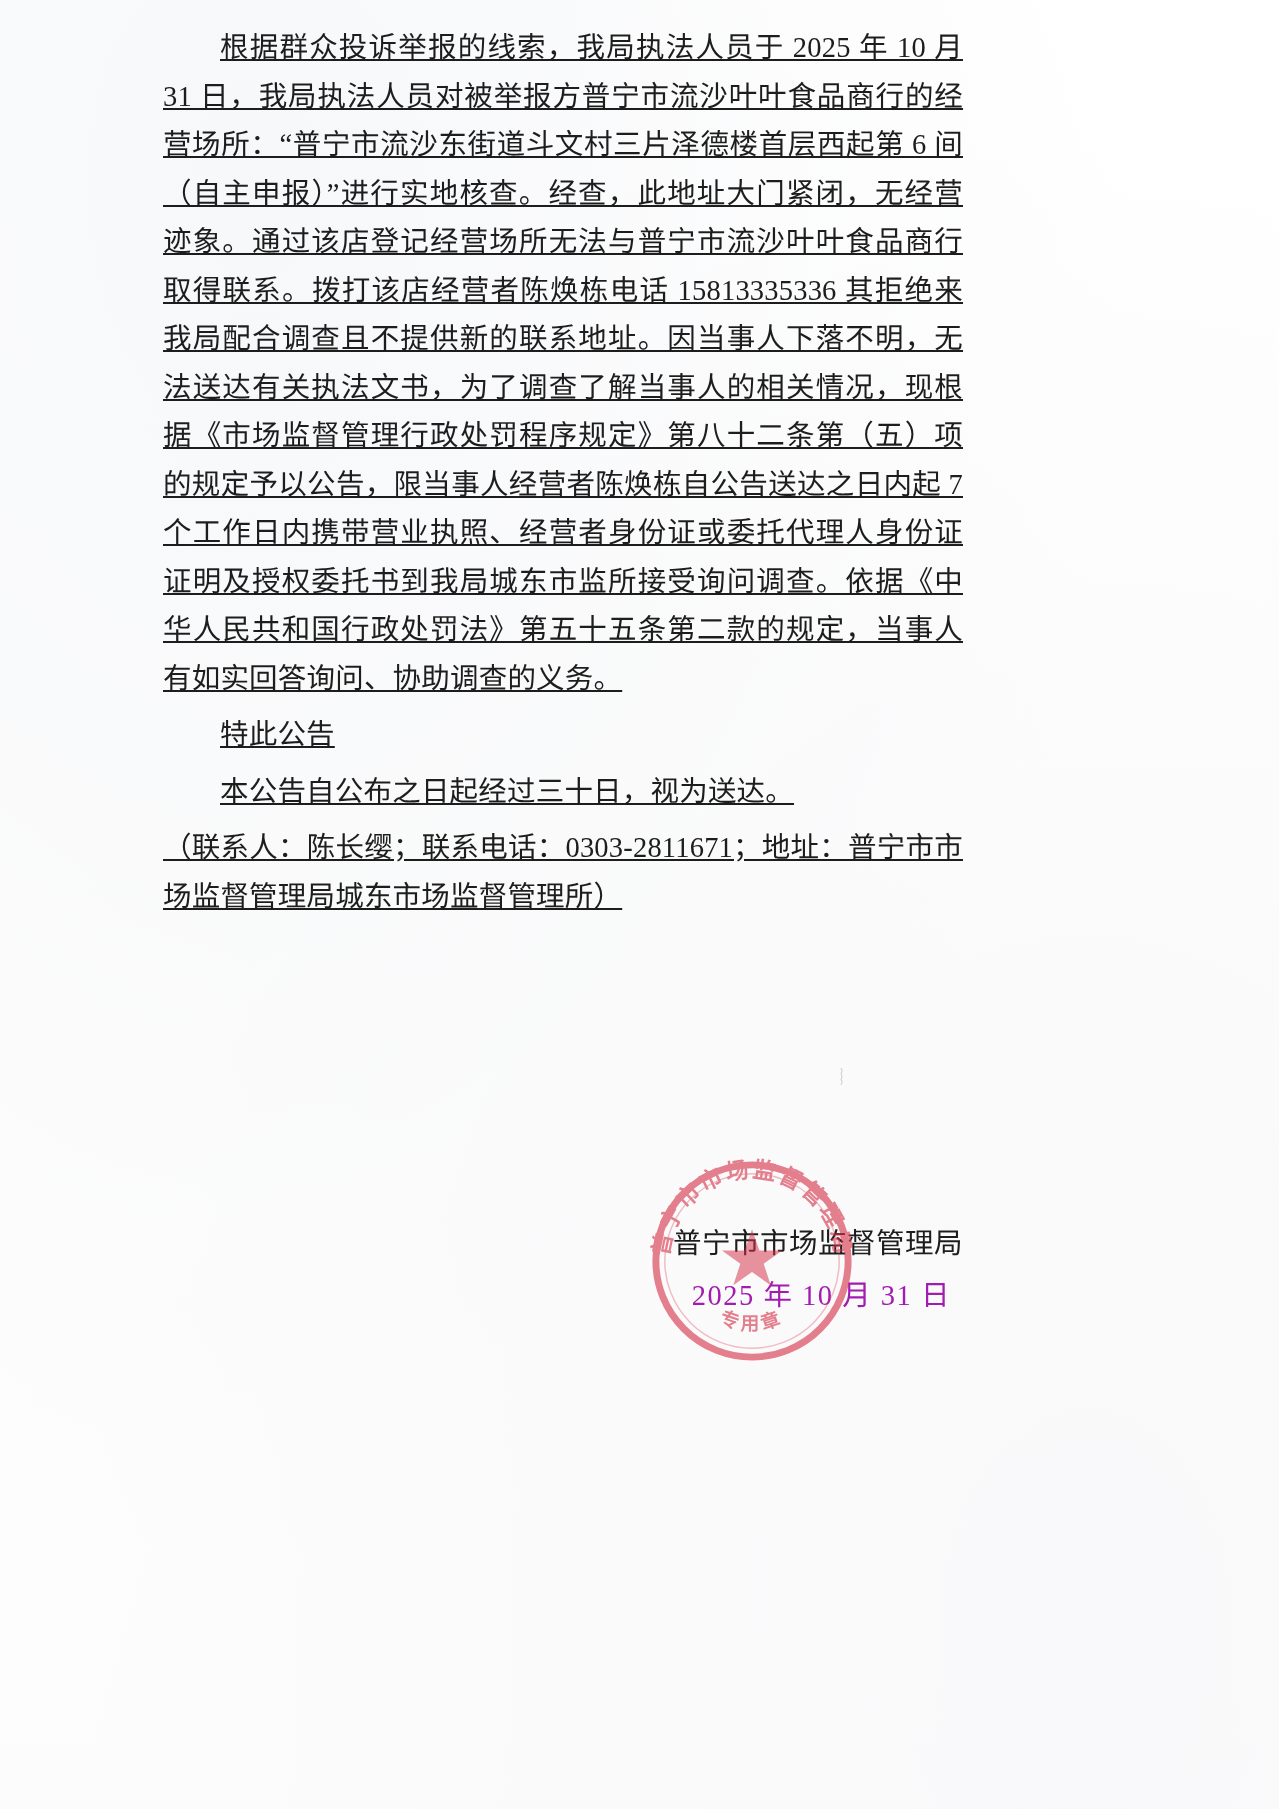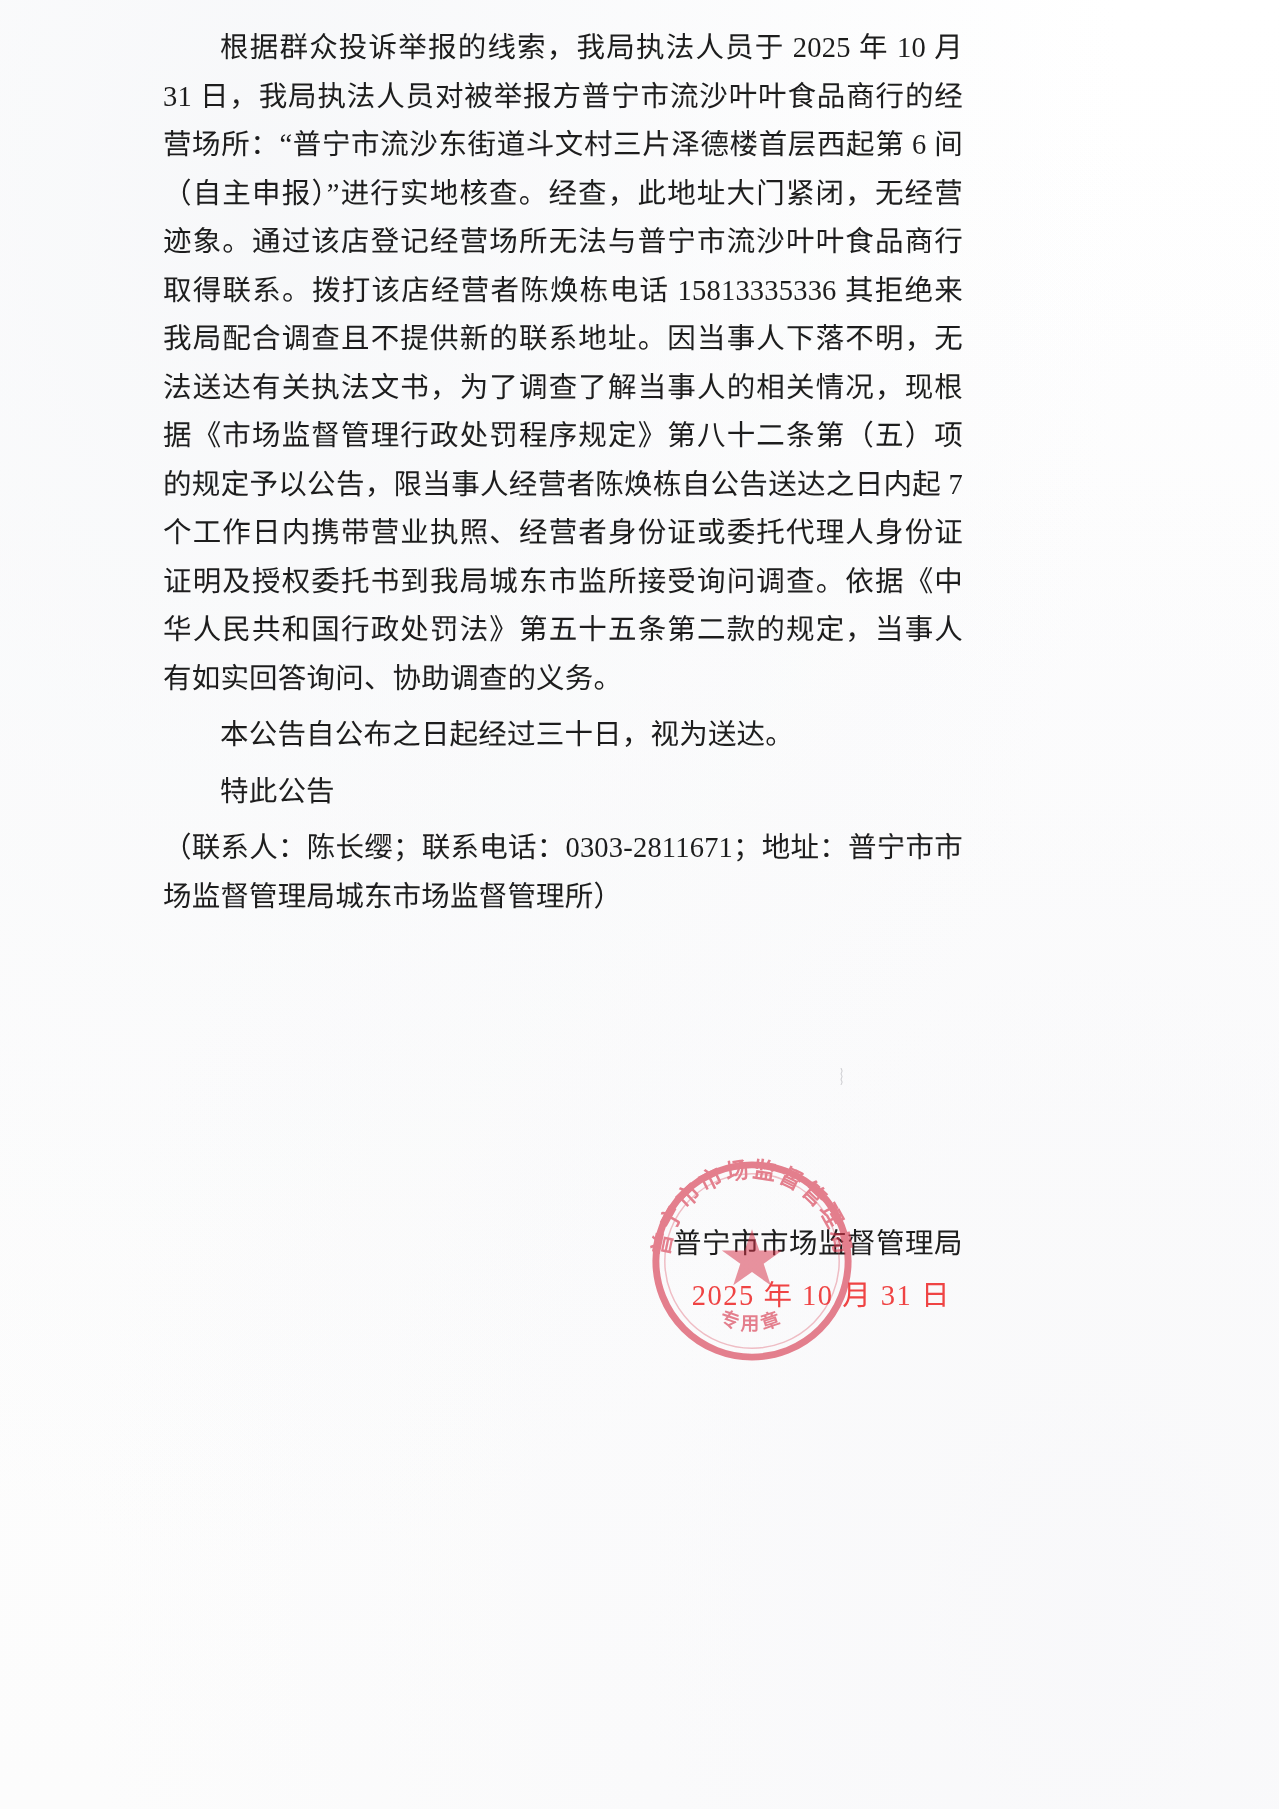--- a/index.html
+++ b/index.html
@@ -50,20 +50,21 @@
     margin-top: 24px;
   }
   .para {
     font-size: 28.5px;
     line-height: 48.5px;
     text-align: justify;
     text-justify: inter-ideograph;
     margin: 0;
     color: #1d1d1d;
     letter-spacing: 0.2px;
+    text-decoration: underline;
   }
   .para.indent {
     text-indent: 2em;
   }
   .para + .para {
     margin-top: 0px;
   }
   .para.spaced {
     margin-top: 8px;
   }
@@ -77,21 +78,21 @@
   }
   .sign-line {
     font-size: 28.5px;
     line-height: 52px;
     color: #1d1d1d;
     letter-spacing: 0.5px;
   }
   .sign-date {
     font-size: 28.5px;
     line-height: 52px;
-    color: #ef4444;
+    color: #a21caf;
     letter-spacing: 1.5px;
     padding-right: 12px;
   }
   
   .seal {
     position: absolute;
     left: 643px;
     top: 1152px;
     width: 218px;
     height: 218px;
@@ -115,22 +116,22 @@
 <body>
 
 <div class="page">
   <div class="paper-texture"></div>
 
   <h1 class="doc-title">关于限期接受询问调查的公告</h1>
 
   <div class="content">
     <div class="body-block">
       <p class="para indent">根据群众投诉举报的线索，我局执法人员于 2025 年 10 月 31 日，我局执法人员对被举报方普宁市流沙叶叶食品商行的经营场所：“普宁市流沙东街道斗文村三片泽德楼首层西起第 6 间（自主申报）”进行实地核查。经查，此地址大门紧闭，无经营迹象。通过该店登记经营场所无法与普宁市流沙叶叶食品商行取得联系。拨打该店经营者陈焕栋电话 15813335336 其拒绝来我局配合调查且不提供新的联系地址。因当事人下落不明，无法送达有关执法文书，为了调查了解当事人的相关情况，现根据《市场监督管理行政处罚程序规定》第八十二条第（五）项的规定予以公告，限当事人经营者陈焕栋自公告送达之日内起 7 个工作日内携带营业执照、经营者身份证或委托代理人身份证证明及授权委托书到我局城东市监所接受询问调查。依据《中华人民共和国行政处罚法》第五十五条第二款的规定，当事人有如实回答询问、协助调查的义务。</p>
+      <p class="para indent spaced">特此公告</p>
       <p class="para indent spaced">本公告自公布之日起经过三十日，视为送达。</p>
-      <p class="para indent spaced">特此公告</p>
       <p class="para spaced">（联系人：陈长缨；联系电话：0303-2811671；地址：普宁市市场监督管理局城东市场监督管理所）</p>
     </div>
   </div>
 
   <div class="sign-block">
     <div class="sign-line">普宁市市场监督管理局</div>
     <div class="sign-date">2025 年 10 月 31 日</div>
   </div>
 
   <div class="seal">

